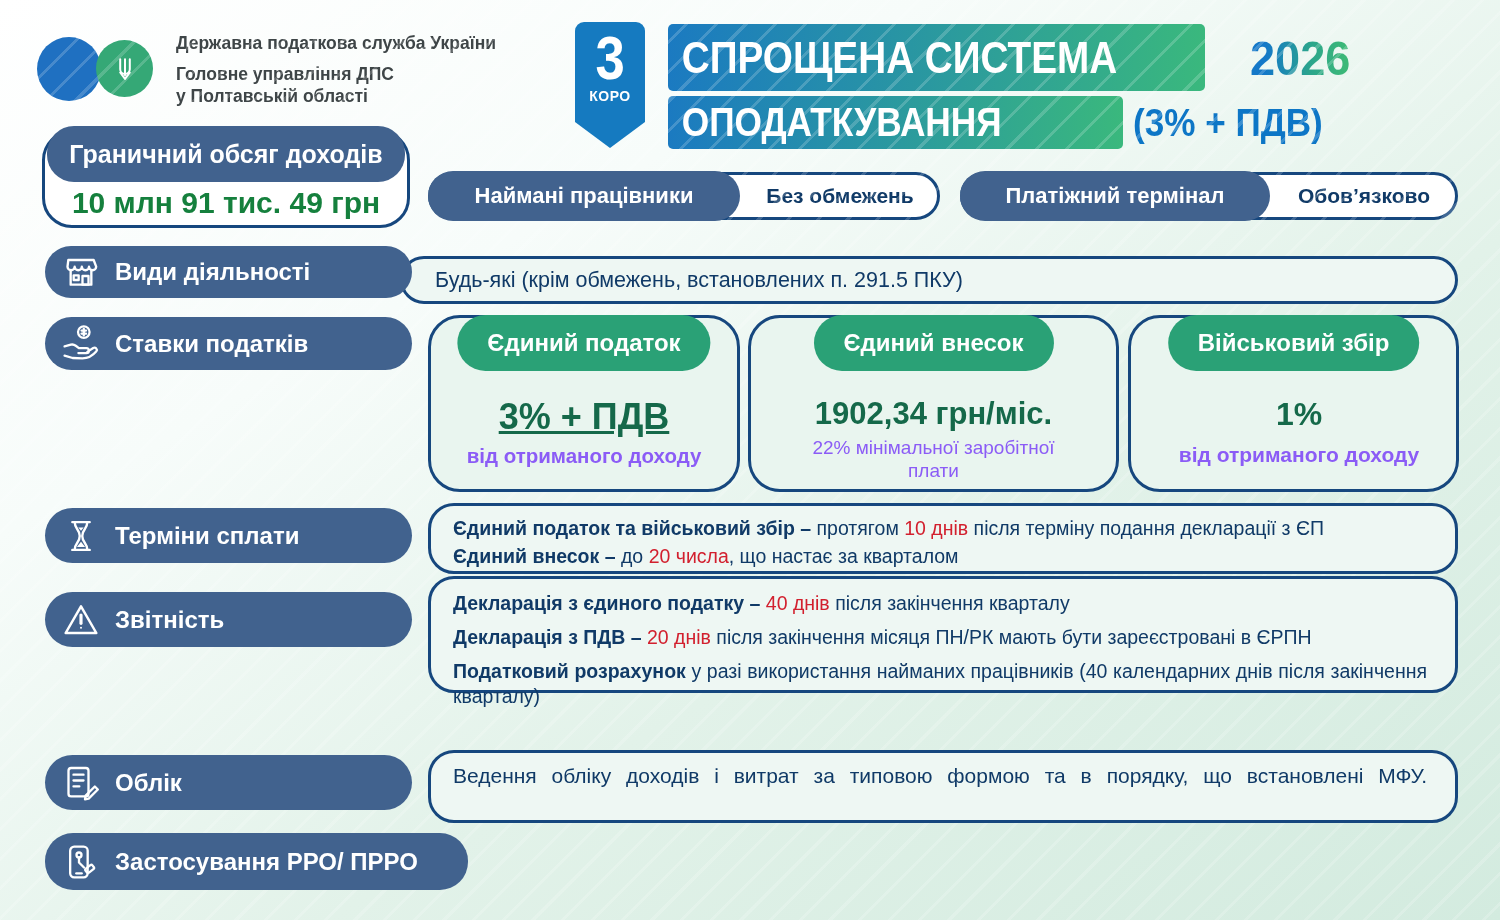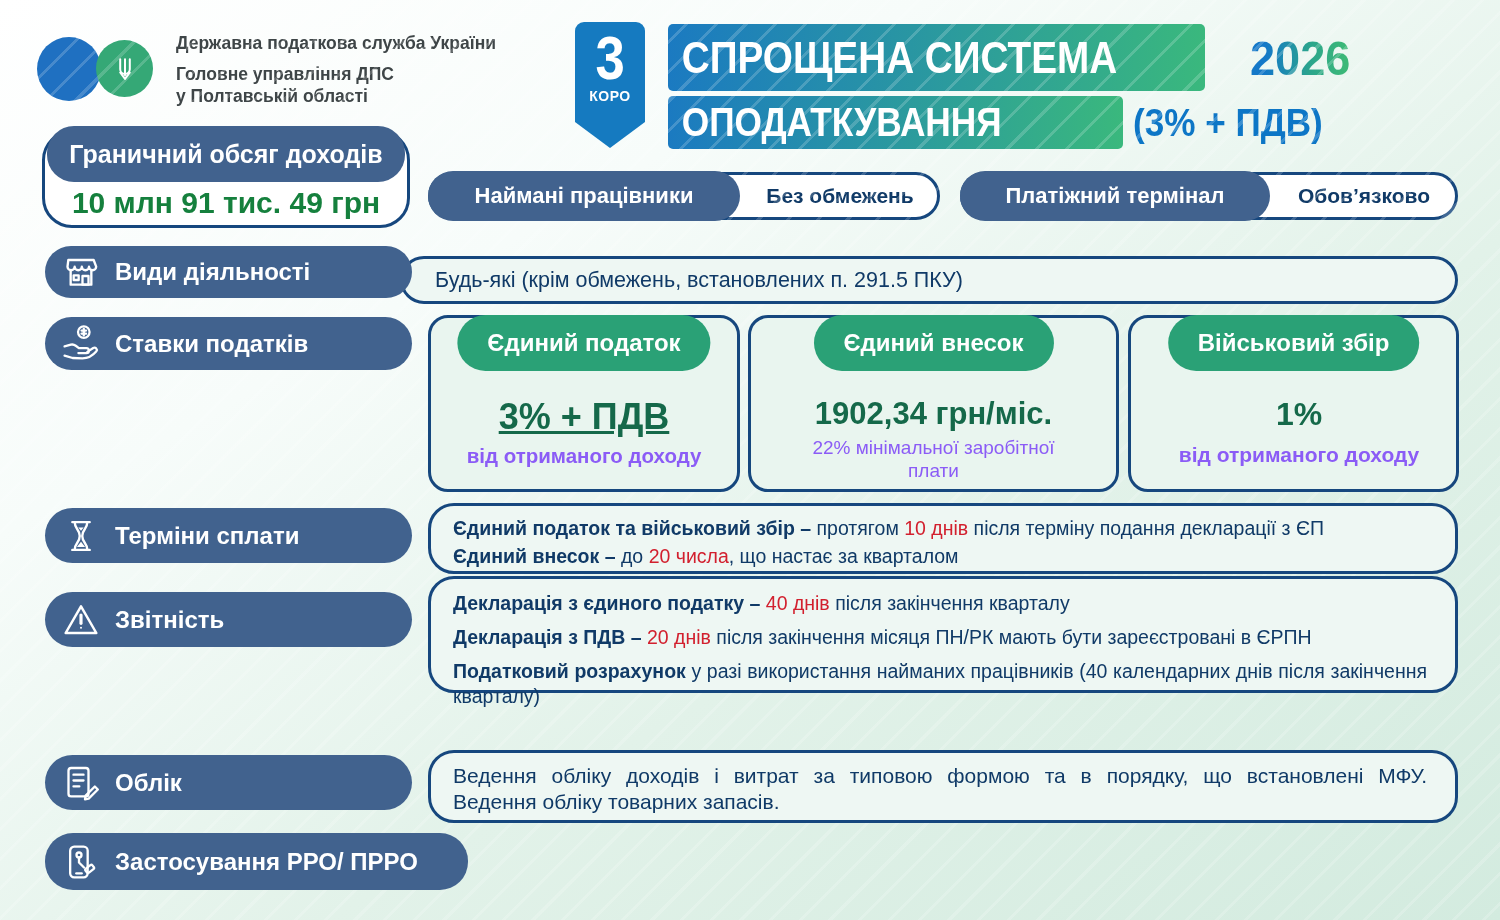--- a/index.html
+++ b/index.html
@@ -69,21 +69,21 @@
   .sec-pill .lbl { font-size:24px; font-weight:700; white-space:nowrap; }
   .row-box { position:absolute; background:#eef7f3; border:3px solid #16477e; border-radius:26px;
     color:#103a67; z-index:1; }
 
   .activities-pill { left:45px; top:246px; width:367px; height:52px; }
   .activities-box { left:400px; top:248px; width:1058px; height:48px; font-size:21.5px;
     display:flex; align-items:center; padding-left:32px;margin-top:8px; }
 
   .rates-pill { left:45px; top:317px; width:367px; height:53px; }
   .card { position:absolute; top:315px; height:177px; background:#e9f5ef; border:3px solid #16477e;
-    border-radius:20px; text-align:center; z-index:1; }
+    border-radius:32px; text-align:center; z-index:1; }
   .card1 { left:428px; width:312px; } .card2 { left:748px; width:371px; } .card3 { left:1128px; width:331px;padding-left:11px; }
   .card-pill { position:absolute; top:-3px; left:50%; transform:translateX(-50%); height:56px;
     background:#2aa176; border-radius:28px; color:#fff; font-size:24px; font-weight:700;
     line-height:56px; padding:0 30px; white-space:nowrap; }
   .card-value { margin-top:78px; font-weight:700; color:#15694a; }
   .card1 .card-value { font-size:36px;text-decoration:underline; } .card2 .card-value { font-size:31px; } .card3 .card-value { font-size:32px; }
   .card-note { color:#8b5cf6; margin-top:6px; }
   .card1 .card-note { font-size:20.5px; font-weight:700; }
   .card2 .card-note { font-size:19px; line-height:23px; margin-top:4px; }
   .card3 .card-note { font-size:21px; font-weight:700; margin-top:10px; }
@@ -244,21 +244,20 @@
       <svg width="40" height="40" viewBox="0 0 24 24" fill="none" stroke="#fff" stroke-width="1.4" stroke-linecap="round" stroke-linejoin="round">
         <rect x="4.5" y="3" width="12" height="17" rx="1.6"></rect>
         <path d="M7.5 7 h6 M7.5 10.5 h6 M7.5 14 h3.5"></path>
         <path d="M14.8 19.6 l5.5 -5.5 1.8 1.8 -5.5 5.5 -2.2 .4 z"></path>
       </svg>
     </span>
     <span class="lbl">Облік</span>
   </div>
   <div class="row-box accounting-box">
     <div class="force-just">Ведення обліку доходів і витрат за типовою формою та в порядку, що встановлені МФУ.</div>
-    <div>Ведення обліку товарних запасів.</div>
   </div>
 
   <div class="sec-pill rro-pill">
     <span class="icon">
       <svg width="40" height="40" viewBox="0 0 24 24" fill="none" stroke="#fff" stroke-width="1.4" stroke-linecap="round" stroke-linejoin="round">
         <rect x="5.5" y="2.8" width="10.5" height="18.4" rx="2.4"></rect>
         <path d="M9.2 18.8 h3.2"></path>
         <circle cx="10.8" cy="7.8" r="1.5"></circle>
         <path d="M10.8 9.3 v3 l3 3"></path>
         <rect x="14.6" y="14.6" width="5.2" height="3" rx="0.9" transform="rotate(-38 17.2 16.1)"></rect>

